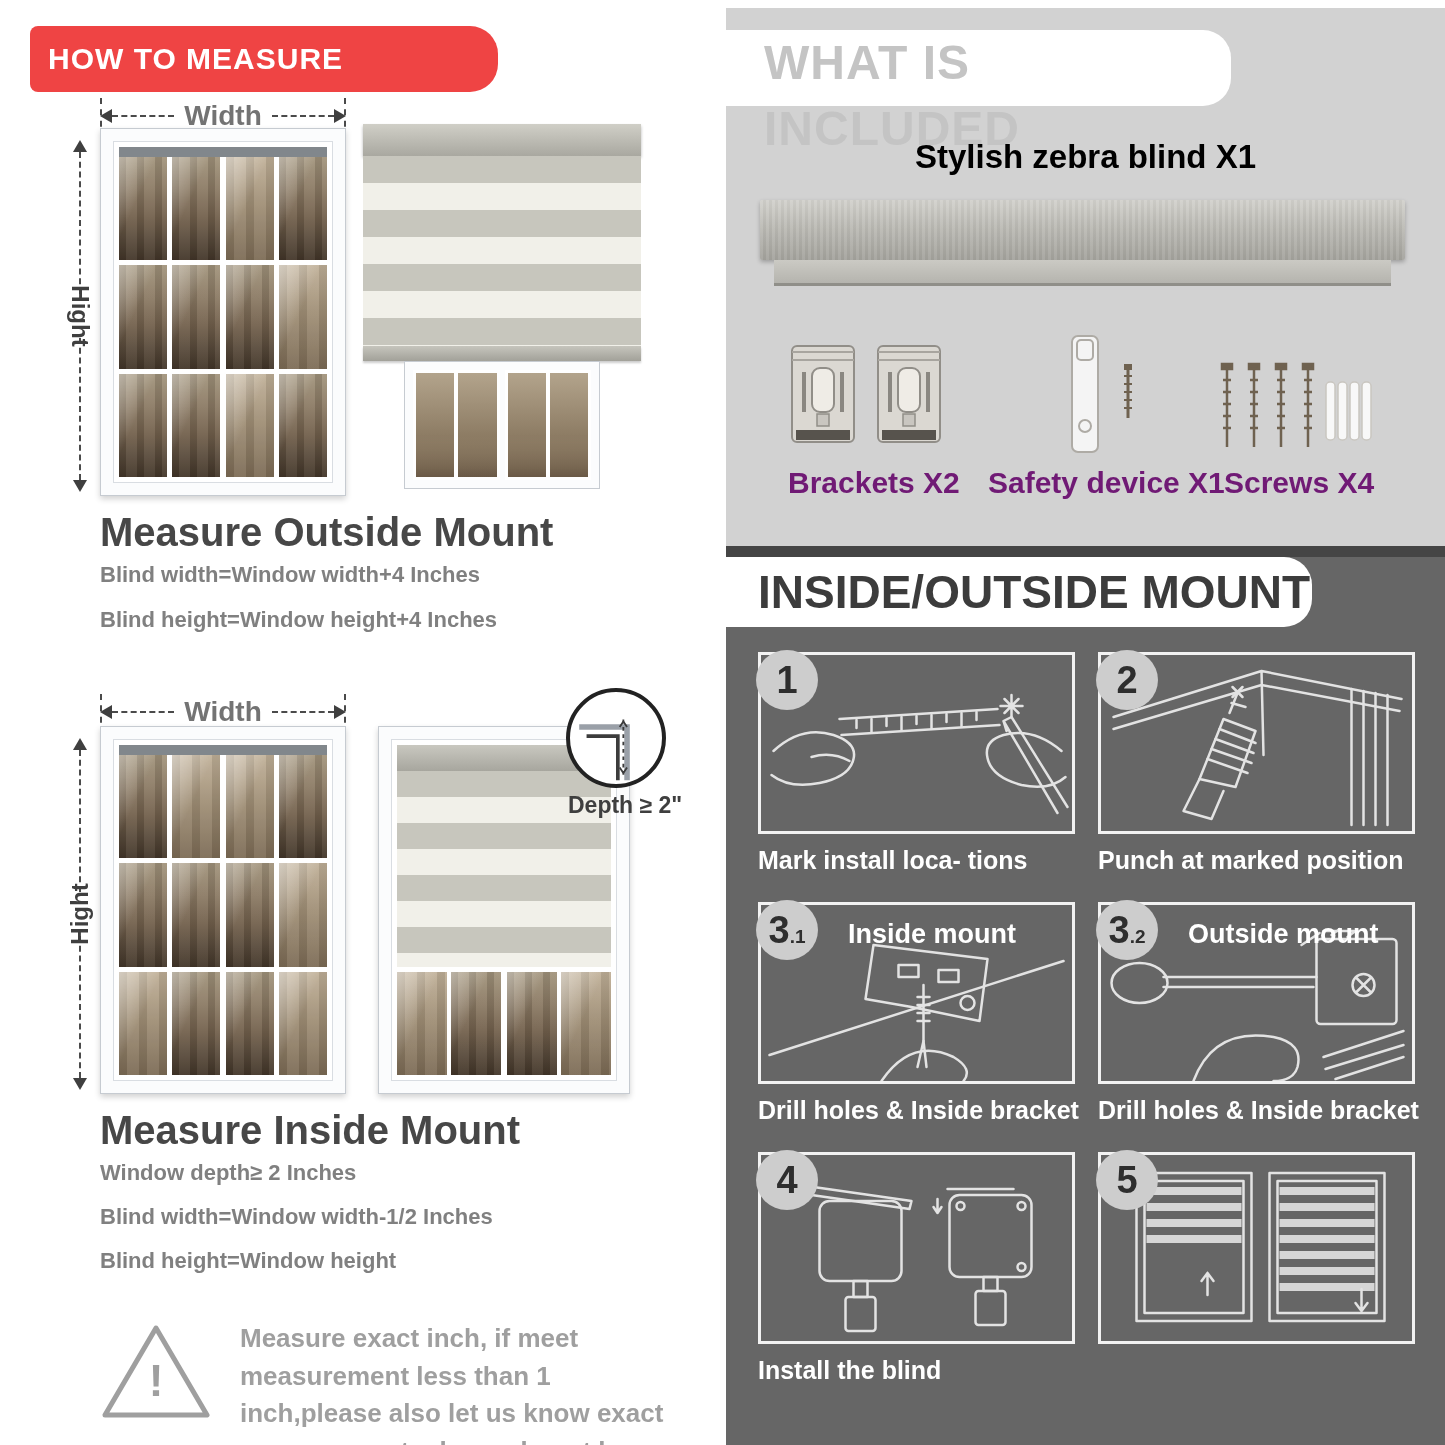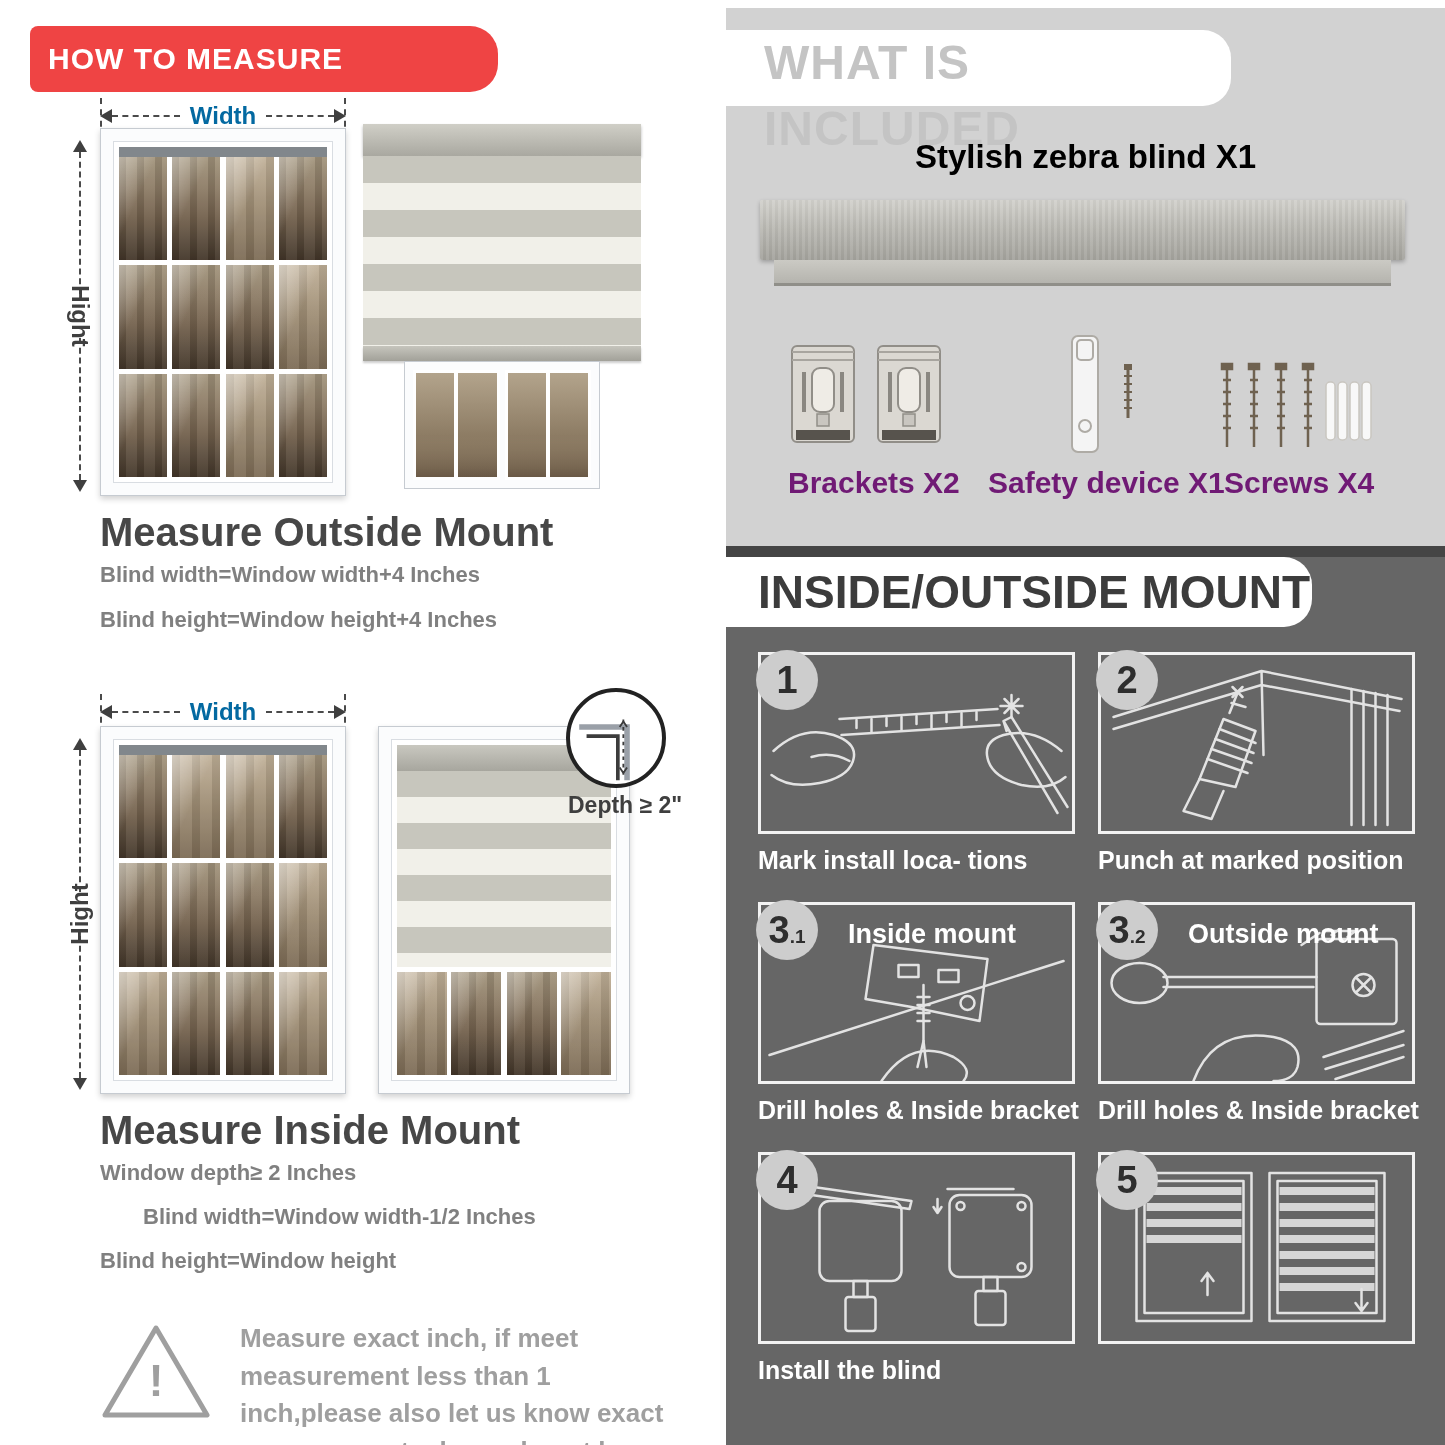--- a/index.html
+++ b/index.html
@@ -7,21 +7,21 @@
   .page { position:relative; width:1445px; height:1445px; background:#fff; overflow:hidden; }
 
   
   .htm-header { position:absolute; left:30px; top:26px; width:468px; height:66px;
     background:#ef4444; border-radius:8px 28px 28px 8px; color:#fff; font-size:30px;
     font-weight:bold; line-height:66px; padding-left:18px; letter-spacing:1px; }
 
   
   .h-arrow { position:absolute; display:flex; align-items:center; height:24px; }
   .h-arrow .dash { flex:1; height:0; border-top:2px dashed #4a4a4a; }
-  .h-arrow .lbl { font-size:24px; font-weight:bold; color:#0369a1; padding:0 10px; }
+  .h-arrow .lbl { font-size:28px; font-weight:bold; color:#737373; padding:0 10px; }
   .ah { width:0; height:0; border-top:7px solid transparent; border-bottom:7px solid transparent; }
   .ah.left  { border-right:12px solid #3f3f3f; }
   .ah.right { border-left:12px solid #3f3f3f; }
   .h-arrow::before, .h-arrow::after { content:""; position:absolute; top:-6px; height:40px; border-left:2px dashed #4a4a4a; }
   .h-arrow::before { left:0; } .h-arrow::after { right:0; }
 
   
   .v-arrow { position:absolute; display:flex; flex-direction:column; align-items:center; width:24px; }
   .v-arrow .vdash { flex:1; width:0; border-left:2px dashed #4a4a4a; }
   .ahv { width:0; height:0; border-left:7px solid transparent; border-right:7px solid transparent; }
@@ -238,21 +238,21 @@
       <path d="M10 38 H62 V96" fill="none" stroke="#9aa0a8" stroke-width="6"></path>
       <path d="M18 48 H52 V96" fill="none" stroke="#3c3c3c" stroke-width="4"></path>
       <path d="M58 30 V90" stroke="#3c3c3c" stroke-width="2" stroke-dasharray="4 4" fill="none"></path>
       <path d="M58 32 l-4 6 M58 32 l4 6 M58 88 l-4 -6 M58 88 l4 -6" stroke="#3c3c3c" stroke-width="2" fill="none"></path>
     </svg>
   </div>
   <div class="depth-label" style="left:568px; top:792px;">Depth ≥ 2"</div>
 
   <div class="m-title" style="left:100px; top:1108px;">Measure Inside Mount</div>
   <div class="m-line" style="left:100px; top:1160px;">Window depth≥ 2 Inches</div>
-  <div class="m-line" style="left:100px; top:1204px;margin-left:43px;">Blind width=Window width-1/2 Inches</div>
+  <div class="m-line" style="left:100px; top:1204px;">Blind width=Window width-1/2 Inches</div>
   <div class="m-line" style="left:100px; top:1248px;">Blind height=Window height</div>
 
   <div class="warn-tri" style="left:96px; top:1318px; width:120px; height:106px;">
     <svg viewBox="0 0 120 106" style="width:100%;height:100%;">
       <path d="M60 10 L111 97 L9 97 Z" fill="none" stroke="#9f9f9f" stroke-width="5" stroke-linejoin="round"></path>
     </svg>
     <div class="warn-glyph">!</div>
   </div>
   <div class="warn-text" style="left:240px; top:1320px; width:430px;">Measure exact inch, if meet measurement less than 1 inch,please also let us know exact measurement, please do not leave it</div>
 

